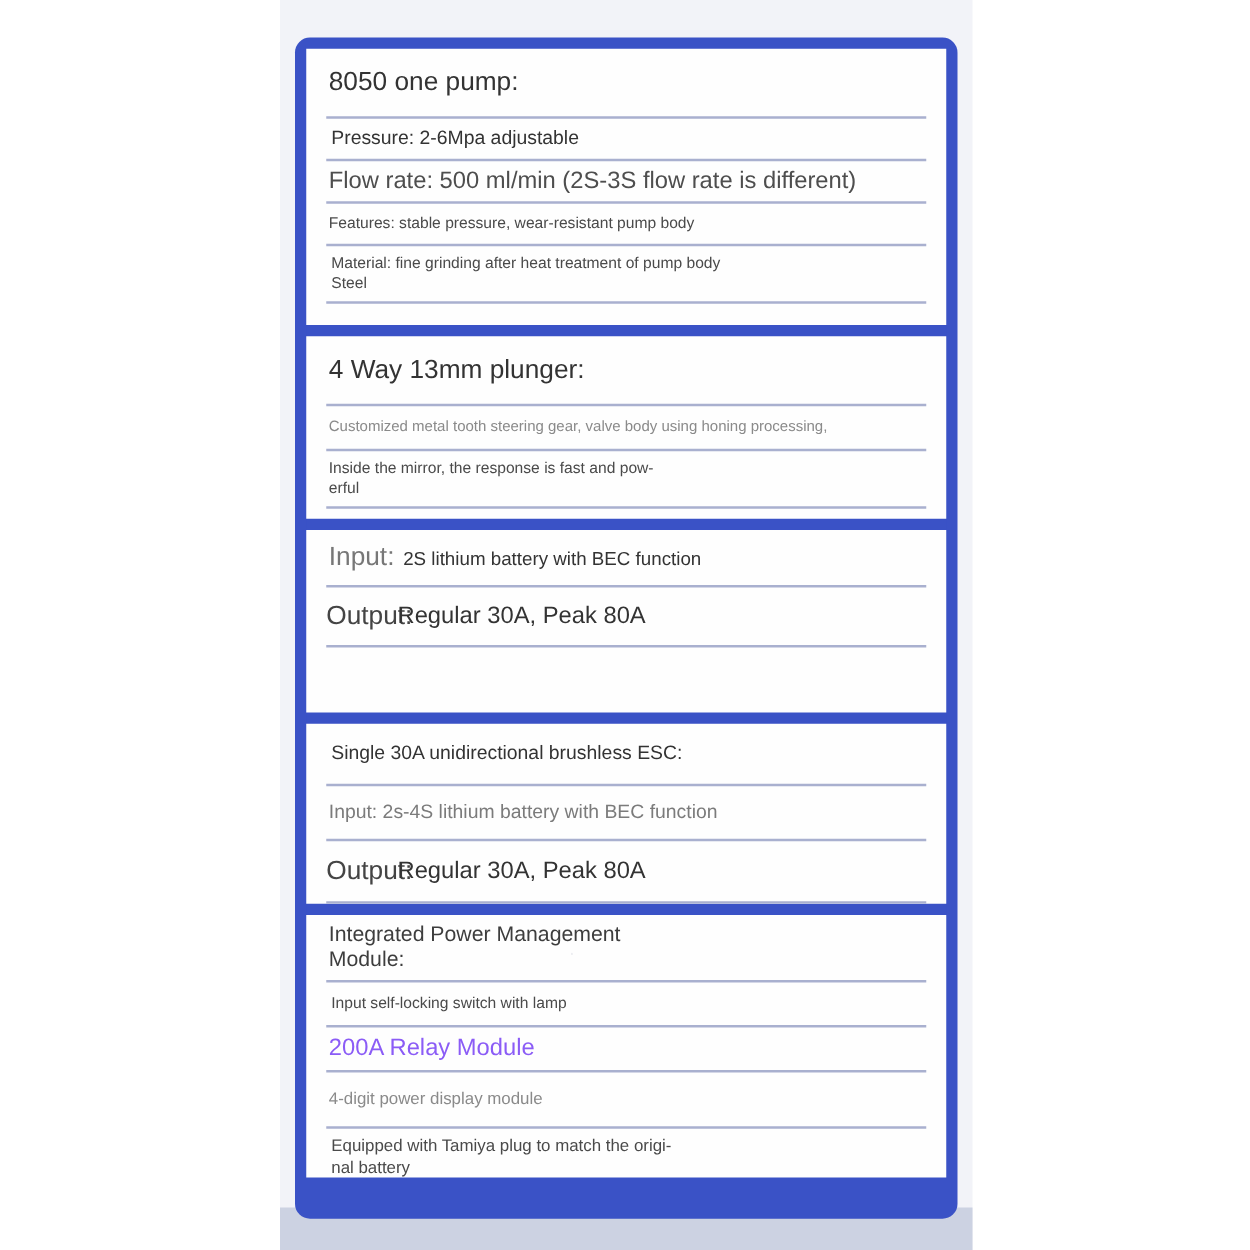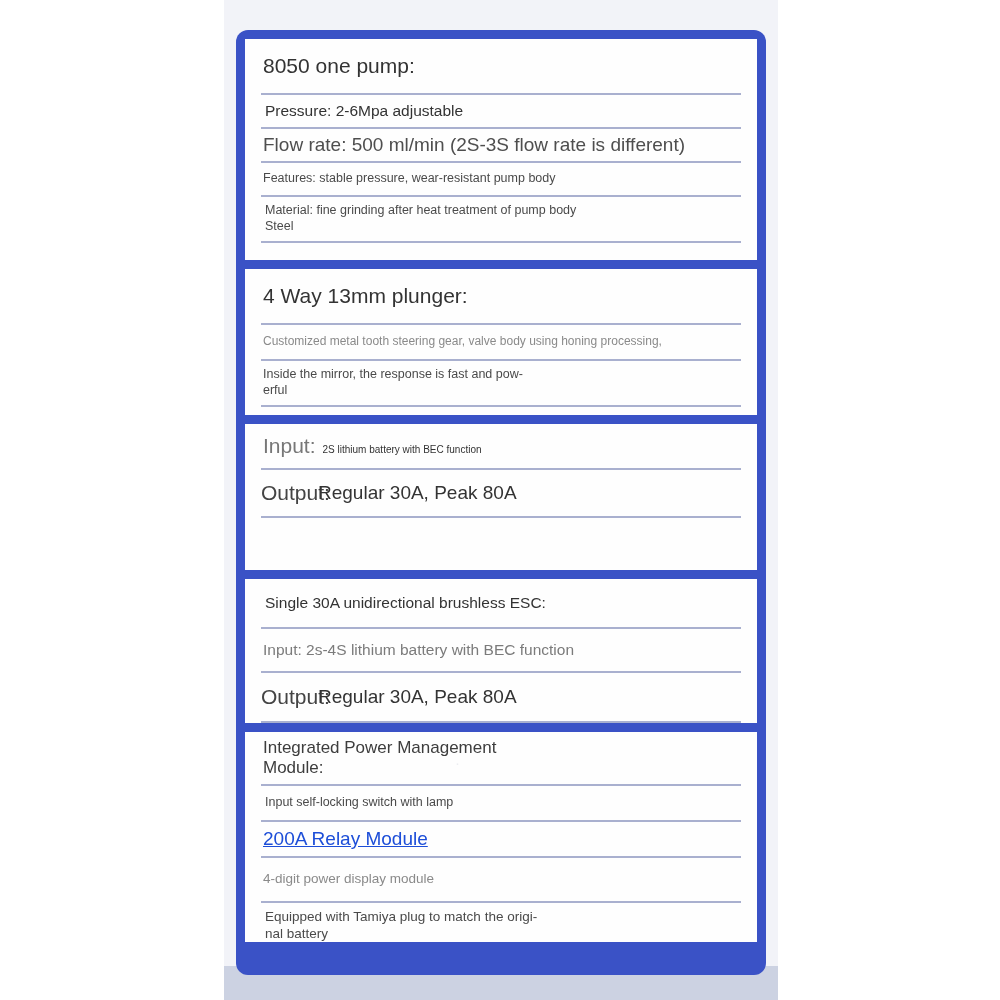--- a/index.html
+++ b/index.html
@@ -77,21 +77,21 @@
   .txt {
     color: #3a3a3a;
     white-space: pre-line;
     position: relative;
   }
 
   
   .t-title   { font-size: 21px; color: #333333; }
   .t-title-s { font-size: 16px; color: #3d3d3d; line-height: 1.15; }
   .t-lg      { font-size: 19px; color: #4e4e4e; }
-  .t-lgd     { font-size: 19px; color: #1d4ed8; text-decoration: underline; }
+  .t-lgd     { font-size: 19px; color: #8b5cf6; }
   .t-md      { font-size: 15.5px; color: #333333; }
   .t-sm      { font-size: 12.5px; color: #4a4a4a; line-height: 1.25; }
   .t-smg     { font-size: 12px;  color: #8a8a8a; line-height: 1.3; }
   .t-mdg     { font-size: 15.5px; color: #7b7b7b; }
   .pad-l4  { padding-left: 4px; }
   .pad-l2  { padding-left: 2px; }
 
   
   .overlap-wrap { position: relative; height: 100%; }
   .overlap-a {
@@ -110,21 +110,21 @@
     transform: translateY(-50%);
     font-size: 19px;
     color: #333333;
     white-space: nowrap;
   }
   .inline-a {
     font-size: 21px;
     color: #777777;
   }
   .inline-b {
-    font-size: 10px;
+    font-size: 15px;
     color: #333333;
   }
 
   .vcenter {
     display: flex;
     align-items: center;
   }
 
   
   .ghost {

